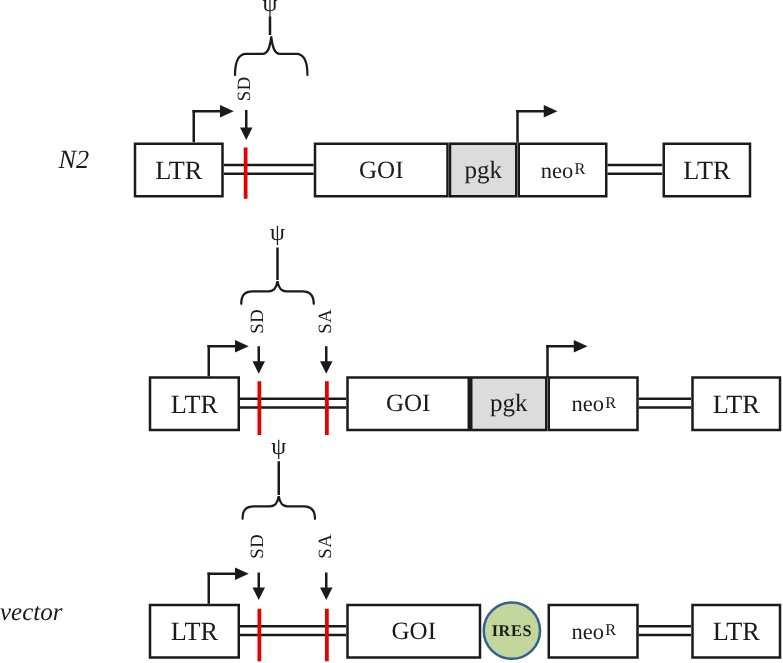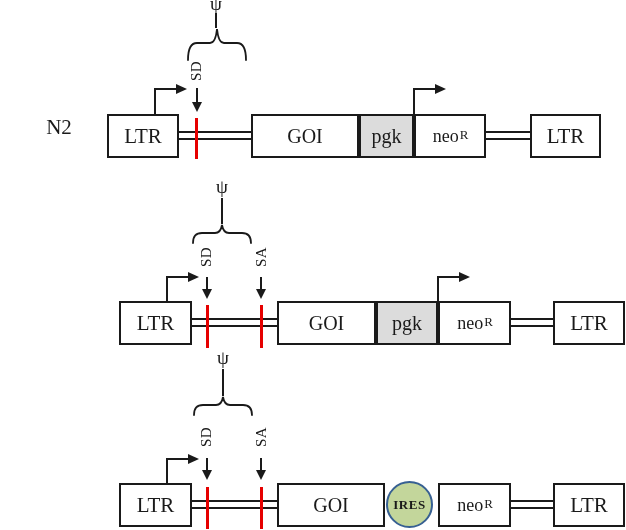--- a/index.html
+++ b/index.html
@@ -22,21 +22,21 @@
   .prom{position:absolute;box-sizing:border-box;border-left:2px solid var(--line);border-top:2px solid var(--line);}
   .prom-head{position:absolute;width:0;height:0;border-top:5px solid transparent;border-bottom:5px solid transparent;border-left:11px solid var(--line);}
   .da-line{position:absolute;width:2px;background:var(--line);}
   .da-head{position:absolute;width:0;height:0;border-left:5px solid transparent;border-right:5px solid transparent;border-top:10px solid var(--line);}
   .rot{
     position:absolute;width:30px;height:20px;line-height:20px;text-align:center;
     transform:rotate(-90deg);font-size:15px;letter-spacing:0.5px;
   }
   .psi{position:absolute;width:24px;text-align:center;font-size:19px;line-height:20px;}
   .vline{position:absolute;width:2px;background:var(--line);}
-  .row-label{position:absolute;font-size:21px;line-height:22px;}
+  .row-label{position:absolute;font-size:21px;line-height:22px;font-style:italic;}
   .brace{position:absolute;}
   .brace path{stroke:var(--line);stroke-width:1.8;fill:none;stroke-linecap:round;}
   .ires{
     position:absolute;box-sizing:border-box;border-radius:50%;
     border:2.5px solid var(--ires-border);background:var(--ires-fill);
     display:flex;align-items:center;justify-content:center;
     font-size:13px;letter-spacing:0.5px;
   }
 </style>
 </head>
@@ -125,20 +125,21 @@
     <path d="M1,19 C1,12 4,9 10,9 L23,9 C27,9 29,7 30,1 C31,7 33,9 37,9 L50,9 C56,9 59,12 59,19"></path>
   </svg>
   <div class="rot" style="left:191px;top:427px;">SD</div>
   <div class="rot" style="left:246px;top:427px;">SA</div>
   <div class="da-line" style="left:206px;top:458px;height:14px;"></div>
   <div class="da-head" style="left:202px;top:470px;"></div>
   <div class="da-line" style="left:260px;top:458px;height:14px;"></div>
   <div class="da-head" style="left:256px;top:470px;"></div>
 
   <div class="row-label" style="left:0px;top:479px;width:110px;font-size:20px;">
+    <div>vector</div>
   </div>
 
   <div class="prom" style="left:166px;top:458px;width:26px;height:26px;"></div>
   <div class="prom-head" style="left:188px;top:454px;"></div>
 
   <div class="box" style="left:119px;top:483px;width:73px;height:44px;">
       <span>LTR</span>
     </div>
   <div class="dlink" style="left:192px;top:500px;width:85px;"></div>
   <div class="tick" style="left:206px;top:487px;height:42px;"></div>

